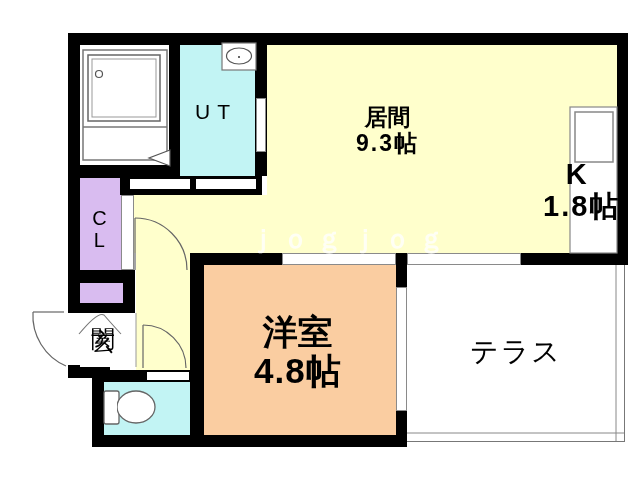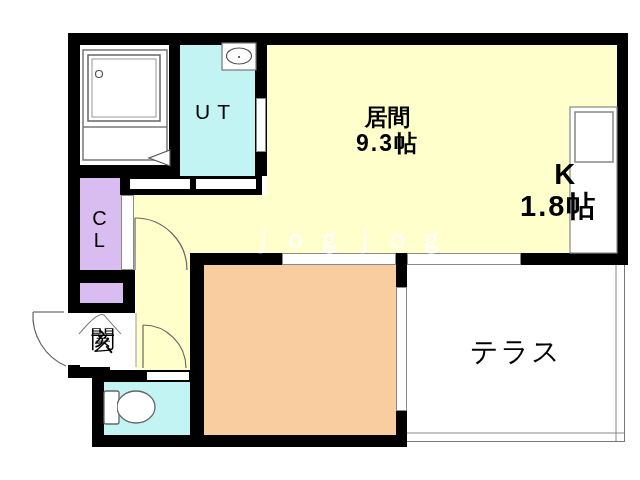--- a/index.html
+++ b/index.html
@@ -114,23 +114,27 @@
 
   <div class="watermark" style="left:248px;top:221px;font-size:27px;letter-spacing:7px;color:rgba(255,255,255,0.78);">ｊｏｇｊｏｇ</div>
 
   <div class="label" style="left:356px;top:105px;font-size:23px;">
     <div>居間</div>
     <div style="letter-spacing:2px;">9.3帖</div>
   </div>
 
   <div class="label" style="left:520px;top:158px;font-size:29px;">
     <div style="padding-left:14px;letter-spacing:2px;">K</div>
-    <div style="letter-spacing:2px;">1.8帖</div>
+    <div style="letter-spacing:2px;margin-left:23px;">1.8帖</div>
   </div>
 
+  <div class="label" style="left:254px;top:312px;font-size:35px;">
+    <div>洋室</div>
+    <div style="letter-spacing:1px;">4.8帖</div>
+  </div>
 
   <div class="label" style="left:470px;top:336px;width:90px;text-align:left;font-size:28px;letter-spacing:2px;font-weight:500;">テラス</div>
 
   <div class="label" style="left:195px;top:100px;font-size:21px;letter-spacing:7px;font-weight:500;">UT</div>
 
   <div class="label vert" style="left:88px;top:207px;font-size:20px;font-weight:500;">CL</div>
 
   <div class="label vert" style="left:89px;top:309px;font-size:24px;font-weight:500;">玄関</div>
 
 </div>

